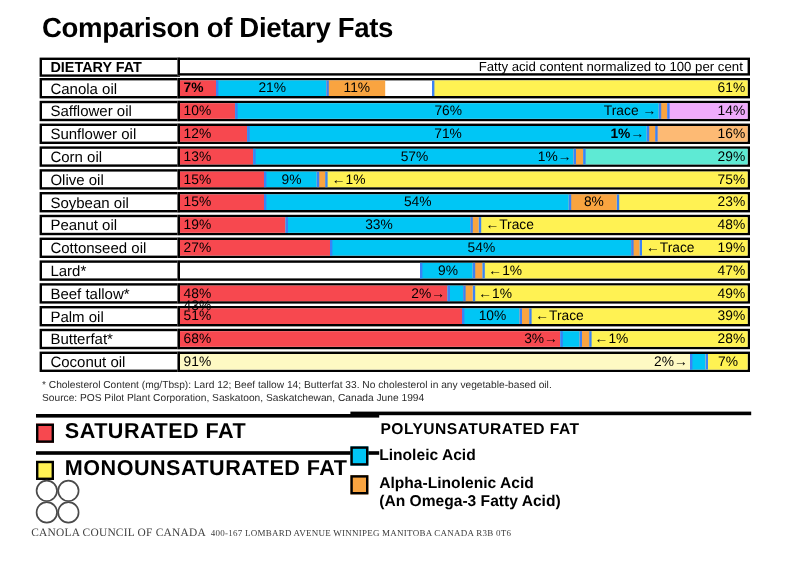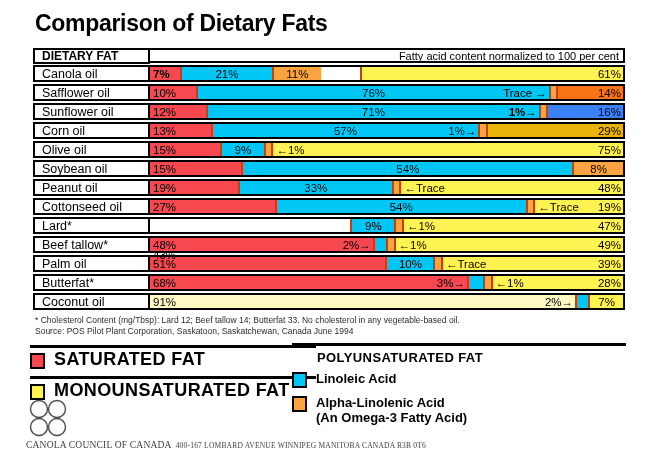--- a/index.html
+++ b/index.html
@@ -6,21 +6,21 @@
   #canvas{position:relative;width:656px;height:469px;background:#ffffff;overflow:hidden;
           font-family:"Liberation Sans",sans-serif;color:#000;}
   .title{position:absolute;left:35px;top:10px;font-size:23px;font-weight:bold;letter-spacing:-0.3px;}
   
   .chart{position:absolute;left:33px;top:48px;width:592px;}
   .row{display:flex;height:17px;margin-bottom:2px;}
   .label-cell{width:117px;flex:none;box-sizing:border-box;border:2px solid #000;background:#fff;
               display:flex;align-items:center;padding-left:7px;font-size:12.5px;}
   .bars{flex:1;display:flex;box-sizing:border-box;border:2px solid #000;margin-left:-2px;background:#fff;}
   .seg{position:relative;min-width:3px;}
-  .seg + .seg{border-left:2px solid #c2410c;text-align:right;}
+  .seg + .seg{border-left:2px solid #3b82f6;text-align:right;}
   .seglabel{position:absolute;top:50%;transform:translateY(-50%);font-size:11.5px;white-space:nowrap;z-index:2;}
   .seglabel.pos-left{left:3px;}
   .seglabel.pos-right{right:2px;}
   .seglabel.pos-center{left:50%;transform:translate(-50%,-50%);}
   .seglabel.b{font-weight:bold;}
   .hdr .label-cell{font-weight:bold;font-size:12px;border-width:2px;height:16px;}
   .hdr{height:15px;}
   .hdr .bars{align-items:center;justify-content:flex-end;padding-right:4px;font-size:11px;}
   
   .footnote{position:absolute;left:35px;top:315px;font-size:8.5px;line-height:10.5px;color:#2b2b2b;}
@@ -73,53 +73,53 @@
           <div class="label-cell">Safflower oil</div>
           <div class="bars">
             <div class="seg" style="flex-grow: 10; flex-basis: 0px; background: rgb(247, 72, 79);">
               <span class="seglabel pos-left">10%</span>
             </div>
             <div class="seg" style="flex-grow: 76; flex-basis: 0px; background: rgb(0, 198, 245);">
               <span class="seglabel pos-center">76%</span>
               <span class="seglabel pos-right">Trace →</span>
             </div>
             <div class="seg" style="flex-grow: 1.2; flex-basis: 0px; background: rgb(249, 164, 64);"></div>
-            <div class="seg" style="flex-grow: 14; flex-basis: 0px; background: #f97316;">
+            <div class="seg" style="flex-grow: 14; flex-basis: 0px; background: #f0abfc;">
               <span class="seglabel pos-right">14%</span>
             </div>
           </div>
         </div>
         <div class="row">
           <div class="label-cell">Sunflower oil</div>
           <div class="bars">
             <div class="seg" style="flex-grow: 12; flex-basis: 0px; background: rgb(247, 72, 79);">
               <span class="seglabel pos-left">12%</span>
             </div>
             <div class="seg" style="flex-grow: 71; flex-basis: 0px; background: rgb(0, 198, 245);">
               <span class="seglabel pos-center">71%</span>
               <span class="seglabel pos-right b">1%→</span>
             </div>
             <div class="seg" style="flex-grow: 1.2; flex-basis: 0px; background: rgb(249, 164, 64);"></div>
-            <div class="seg" style="flex-grow: 16; flex-basis: 0px; background: #3b82f6;">
+            <div class="seg" style="flex-grow: 16; flex-basis: 0px; background: #fdba74;">
               <span class="seglabel pos-right">16%</span>
             </div>
           </div>
         </div>
         <div class="row">
           <div class="label-cell">Corn oil</div>
           <div class="bars">
             <div class="seg" style="flex-grow: 13; flex-basis: 0px; background: rgb(247, 72, 79);">
               <span class="seglabel pos-left">13%</span>
             </div>
             <div class="seg" style="flex-grow: 57; flex-basis: 0px; background: rgb(0, 198, 245);">
               <span class="seglabel pos-center">57%</span>
               <span class="seglabel pos-right">1%→</span>
             </div>
             <div class="seg" style="flex-grow: 1.2; flex-basis: 0px; background: rgb(249, 164, 64);"></div>
-            <div class="seg" style="flex-grow: 29; flex-basis: 0px; background: #eab308;">
+            <div class="seg" style="flex-grow: 29; flex-basis: 0px; background: #5eead4;">
               <span class="seglabel pos-right">29%</span>
             </div>
           </div>
         </div>
         <div class="row">
           <div class="label-cell">Olive oil</div>
           <div class="bars">
             <div class="seg" style="flex-grow: 15; flex-basis: 0px; background: rgb(247, 72, 79);">
               <span class="seglabel pos-left">15%</span>
             </div>
@@ -137,20 +137,23 @@
           <div class="label-cell">Soybean oil</div>
           <div class="bars">
             <div class="seg" style="flex-grow: 15; flex-basis: 0px; background: rgb(247, 72, 79);">
               <span class="seglabel pos-left">15%</span>
             </div>
             <div class="seg" style="flex-grow: 54; flex-basis: 0px; background: rgb(0, 198, 245);">
               <span class="seglabel pos-center">54%</span>
             </div>
             <div class="seg" style="flex-grow: 8; flex-basis: 0px; background: rgb(249, 164, 64);">
               <span class="seglabel pos-center">8%</span>
+            </div>
+            <div class="seg" style="flex-grow: 23; flex-basis: 0px; background: rgb(255, 242, 83);">
+              <span class="seglabel pos-right">23%</span>
             </div>
           </div>
         </div>
         <div class="row">
           <div class="label-cell">Peanut oil</div>
           <div class="bars">
             <div class="seg" style="flex-grow: 19; flex-basis: 0px; background: rgb(247, 72, 79);">
               <span class="seglabel pos-left">19%</span>
             </div>
             <div class="seg" style="flex-grow: 33; flex-basis: 0px; background: rgb(0, 198, 245);">

